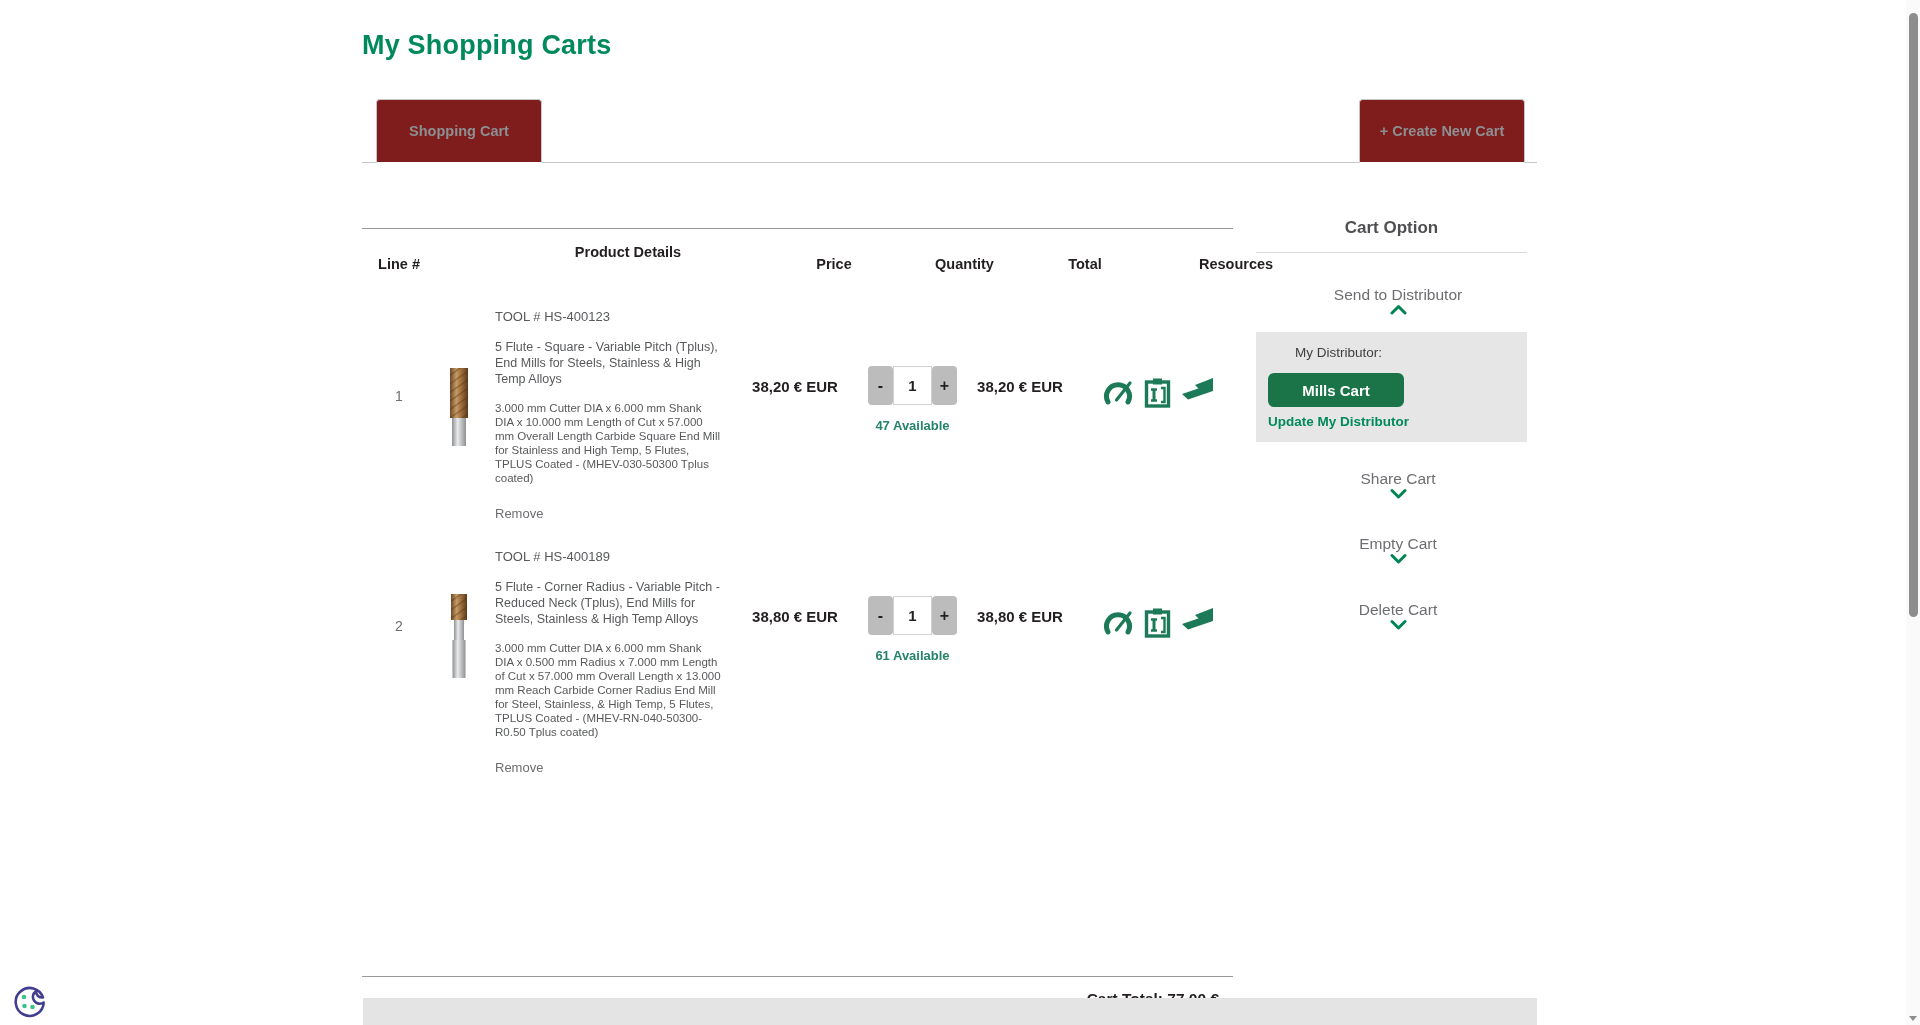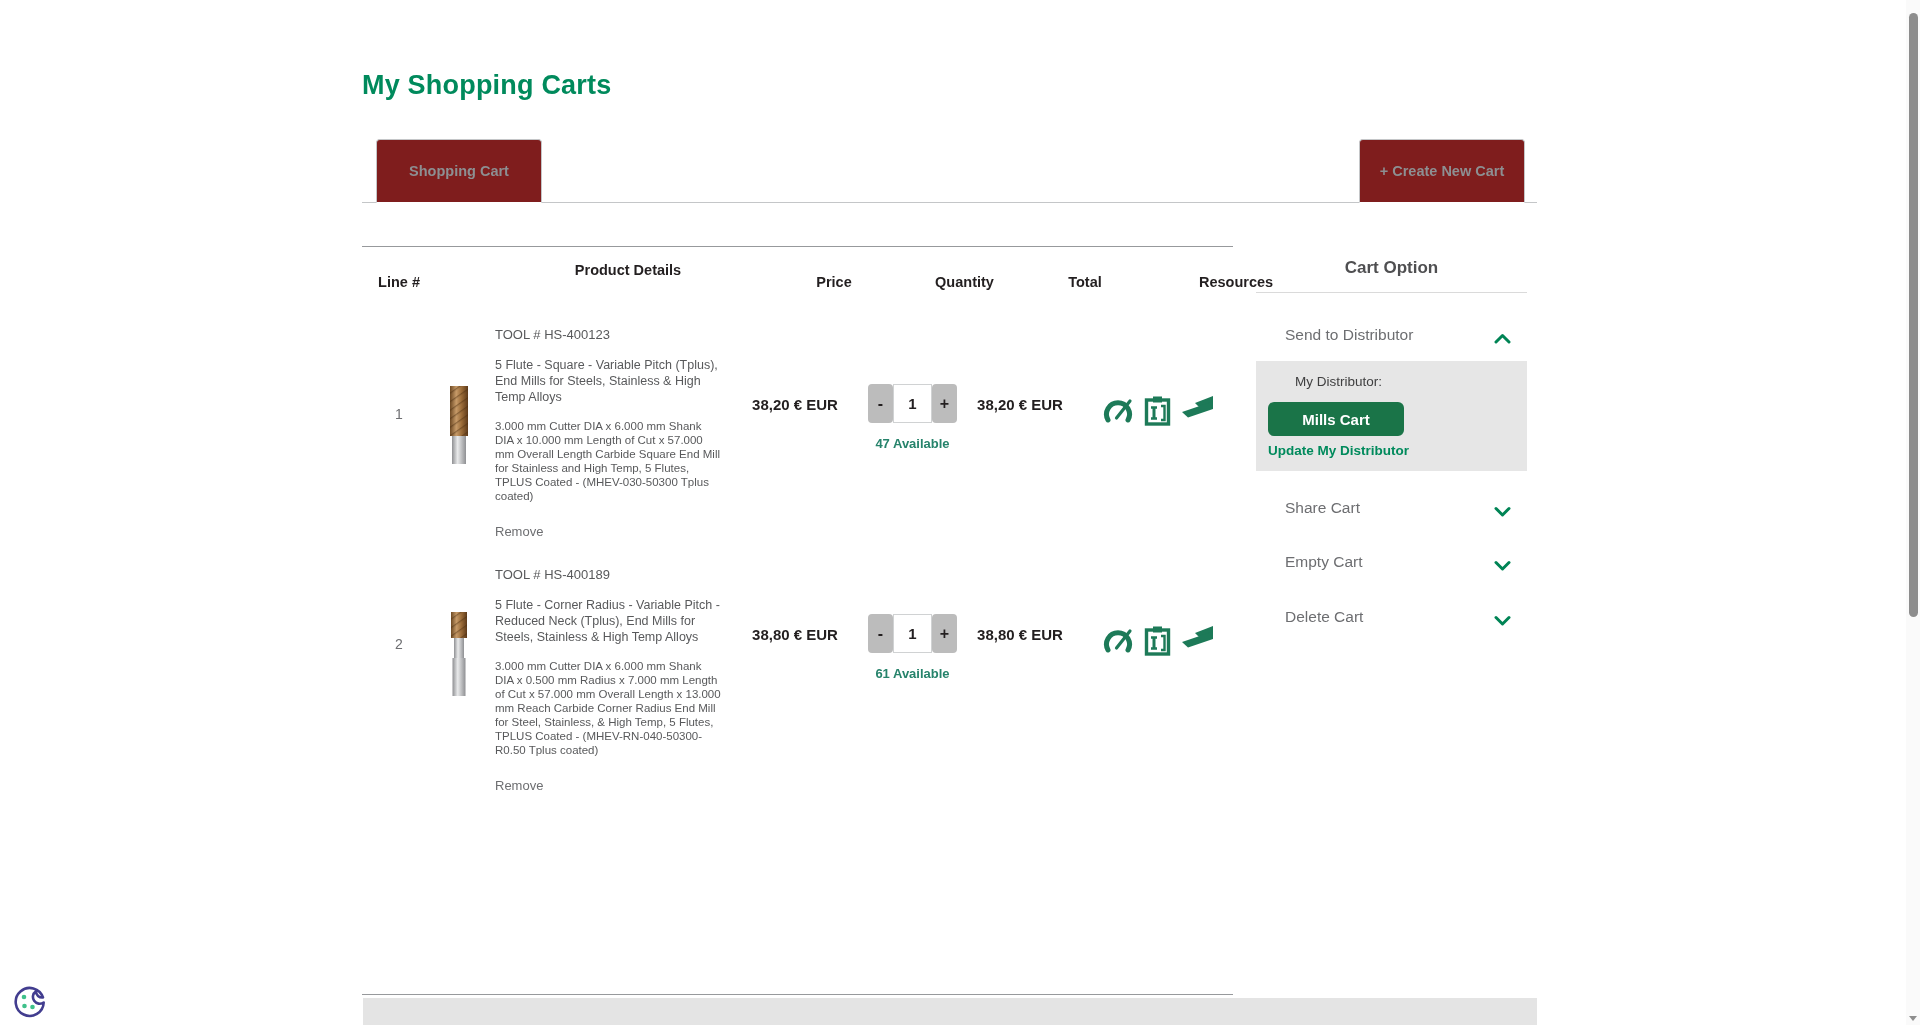--- a/index.html
+++ b/index.html
@@ -1,37 +1,37 @@
 <!DOCTYPE html>
 <html><head>
 <meta charset="utf-8">
 <style>
   * { margin:0; padding:0; box-sizing:border-box; }
   html,body { width:1920px; height:1025px; background:#fff; overflow:hidden;
     font-family:"Liberation Sans", sans-serif; }
 
   .content { position:absolute; left:362px; top:0; width:1175px; }
 
-  .page-title { margin-top:70px; font-size:27px; font-weight:bold; color:#008a5c; letter-spacing:.2px; }
+  .page-title { margin-top:30px; font-size:27px; font-weight:bold; color:#008a5c; letter-spacing:.2px; }
 
   
   .tabbar { position:relative; margin-top:38px; height:64px; border-bottom:1px solid #c4c6c8; }
   .tab { position:absolute; bottom:-1px; height:64px; background:#7f1d1d;
     border:1px solid #c4c6c8; border-bottom:1px solid #fff; border-radius:4px 4px 0 0;
     display:flex; align-items:center; justify-content:center;
     color:#8d8f92; font-weight:bold; font-size:14.5px; cursor:pointer; }
   .tab.t-shopping { left:14px; width:166px; }
   .tab.t-create  { right:12px; width:166px; }
 
   .main { display:flex; align-items:flex-start; }
 
   
   .table-wrap { width:871px; }
   .grid { display:grid; grid-template-columns:74px 46px 240px 146px 89px 126px 150px; }
-  .header-row { border-top:1px solid #97999c; margin-top:43px; height:64px;gap:13px; }
+  .header-row { border-top:1px solid #97999c; margin-top:65px; height:64px;gap:13px; }
   .hdr { font-size:14.5px; font-weight:bold; color:#231f20; text-align:center; padding-top:27px; }
   .hdr.pd { padding-top:15px; }
 
   .cart-row { min-height:215px; }
   .cell-line { padding-top:96px; text-align:center; color:#6d6e71; font-size:14px; }
   .cell-img { display:flex; justify-content:center; padding-top:72px; }
   .row-1 .cell-img { padding-top:76px; }
   .cell-text { padding:27px 0 0 13px; color:#58595b; }
   .row-1 .cell-text { padding-top:17px; }
   .tool-num { font-size:13px; margin-bottom:15px; }
@@ -51,22 +51,22 @@
   .res-icon { cursor:pointer; }
 
   .rows-spacer { height:200px; }
   .total-row { border-top:1px solid #97999c; padding:13px 14px 0 0; text-align:right;
     font-weight:bold; font-size:15.5px; color:#231f20; }
 
   
   .panel { margin-left:23px; width:271px; padding-top:55px; }
   .panel-title { text-align:center; font-weight:bold; font-size:17px; color:#4f4f51; }
   .panel-divider { margin-top:14px; border-bottom:1px solid #dadada; }
-  .option-row { display:flex; justify-content:space-between; align-items:flex-end;
-    padding:0 16px 0 29px; cursor:pointer; }
+  .option-row { display:flex; justify-content:space-between; align-items:center;
+    padding:0 16px 0 29px; cursor:pointer;flex-direction:column; }
   .option-row .opt-label { color:#6d6e71; font-size:15.5px; }
   .opt-send { margin-top:33px; }
   .opt-share { margin-top:28px; }
   .opt-empty { margin-top:36px; }
   .opt-delete { margin-top:37px; }
 
   .dist-box { margin-top:17px; background:#e6e6e6; padding:13px 12px 12px 12px; }
   .dist-label { font-size:13.5px; color:#404041; margin-left:27px; margin-bottom:12px; }
   .dist-address { font-size:13.5px; line-height:15px; color:#414042; margin-left:15px; width:200px; }
   .send-cart-btn { display:block; margin-top:13px; width:136px; height:34px; background:#1a7448;

